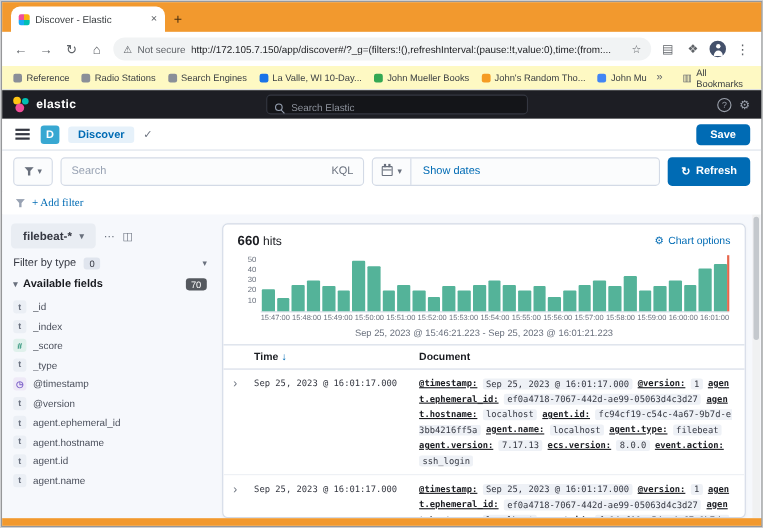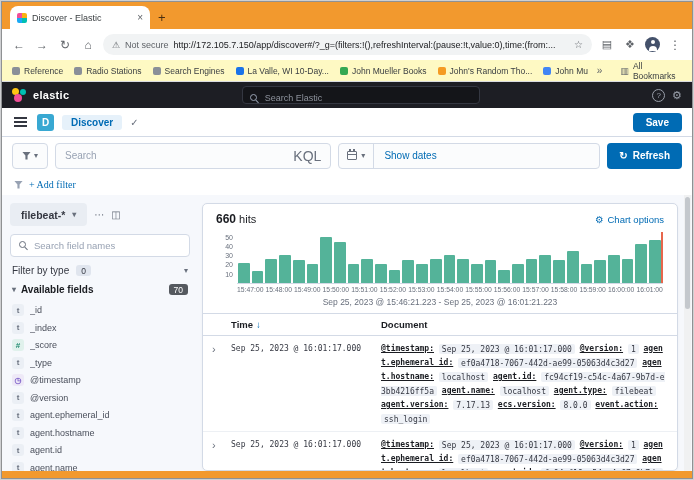--- a/index.html
+++ b/index.html
@@ -70,21 +70,21 @@
   .save-btn { background:#006BB4; color:#fff; font-size:10px; font-weight:bold; border-radius:4px; padding:4px 13px; margin-left:5px; }
 
   
   .qbar { height:37px; background:#fff; display:flex; align-items:center; gap:7px; padding:0 10px; flex:none; }
   .filter-btn { height:26px; width:36px; border:1px solid #D3DAE6; border-radius:4px; background:#fbfcfd; display:flex; align-items:center; justify-content:center; gap:3px; flex:none; }
   .fun { width:9px; height:8px; background:#69707D; clip-path:polygon(0 0,100% 0,62% 50%,62% 100%,38% 100%,38% 50%); display:inline-block; }
   .sm-fun { background:#98A2B3; }
   .search-box { flex:1; height:26px; border:1px solid #D3DAE6; border-radius:4px; background:#fbfcfd; display:flex; align-items:center; gap:6px; padding:0 9px; min-width:0; }
   .q-in { border:none; outline:none; background:transparent; flex:1; font-size:10px; color:#343741; font-family:"Liberation Sans",sans-serif; }
   .q-in::placeholder { color:#98A2B3; }
-  .kql { font-size:14px; color:#69707D; }
+  .kql { font-size:10px; color:#69707D; }
   .date-group { height:26px; width:262px; border:1px solid #D3DAE6; border-radius:4px; background:#fbfcfd; display:flex; align-items:center; flex:none; }
   .date-seg { height:100%; padding:0 8px; display:flex; align-items:center; gap:4px; border-right:1px solid #D3DAE6; }
   .cal { width:10px; height:9px; border:1px solid #69707D; border-radius:1px; position:relative; display:inline-block; }
   .cal::before { content:""; position:absolute; top:-3px; left:1px; width:2px; height:3px; background:#69707D; box-shadow:4px 0 0 #69707D; }
   .cal::after { content:""; position:absolute; top:2px; left:0; right:0; height:1px; background:#69707D; }
   .range { flex:1; padding:0 10px; font-size:10px; color:#343741; white-space:nowrap; }
   .show-dates { padding:0 10px; font-size:10px; color:#006BB4; white-space:nowrap; }
   .refresh-btn { height:26px; background:#006BB4; color:#fff; border-radius:4px; display:flex; align-items:center; gap:5px; padding:0 12px; font-size:10px; font-weight:bold; flex:none; }
 
   
@@ -270,24 +270,20 @@
     <div class="content">
 
       <div class="sidebar">
         <div class="ip-row">
           <span class="ip-btn">
             <span>filebeat-*</span>
             <span class="chev">▾</span>
           </span>
           <span class="ip-ico">⋯</span>
           <span class="ip-ico">◫</span>
-        </div>
-        <div class="sfn">
-          <span class="mag mag-dark"></span>
-          <input class="sfn-in" placeholder="Search field names" style="">
         </div>
         <div class="fbt">
           <span>Filter by type</span>
           <span class="cnt">0</span>
           <span class="chev mla">▾</span>
         </div>
         <div class="af-head">
           <span class="chev">▾</span>
           <span>Available fields</span>
           <span class="afcnt mla">70</span>

